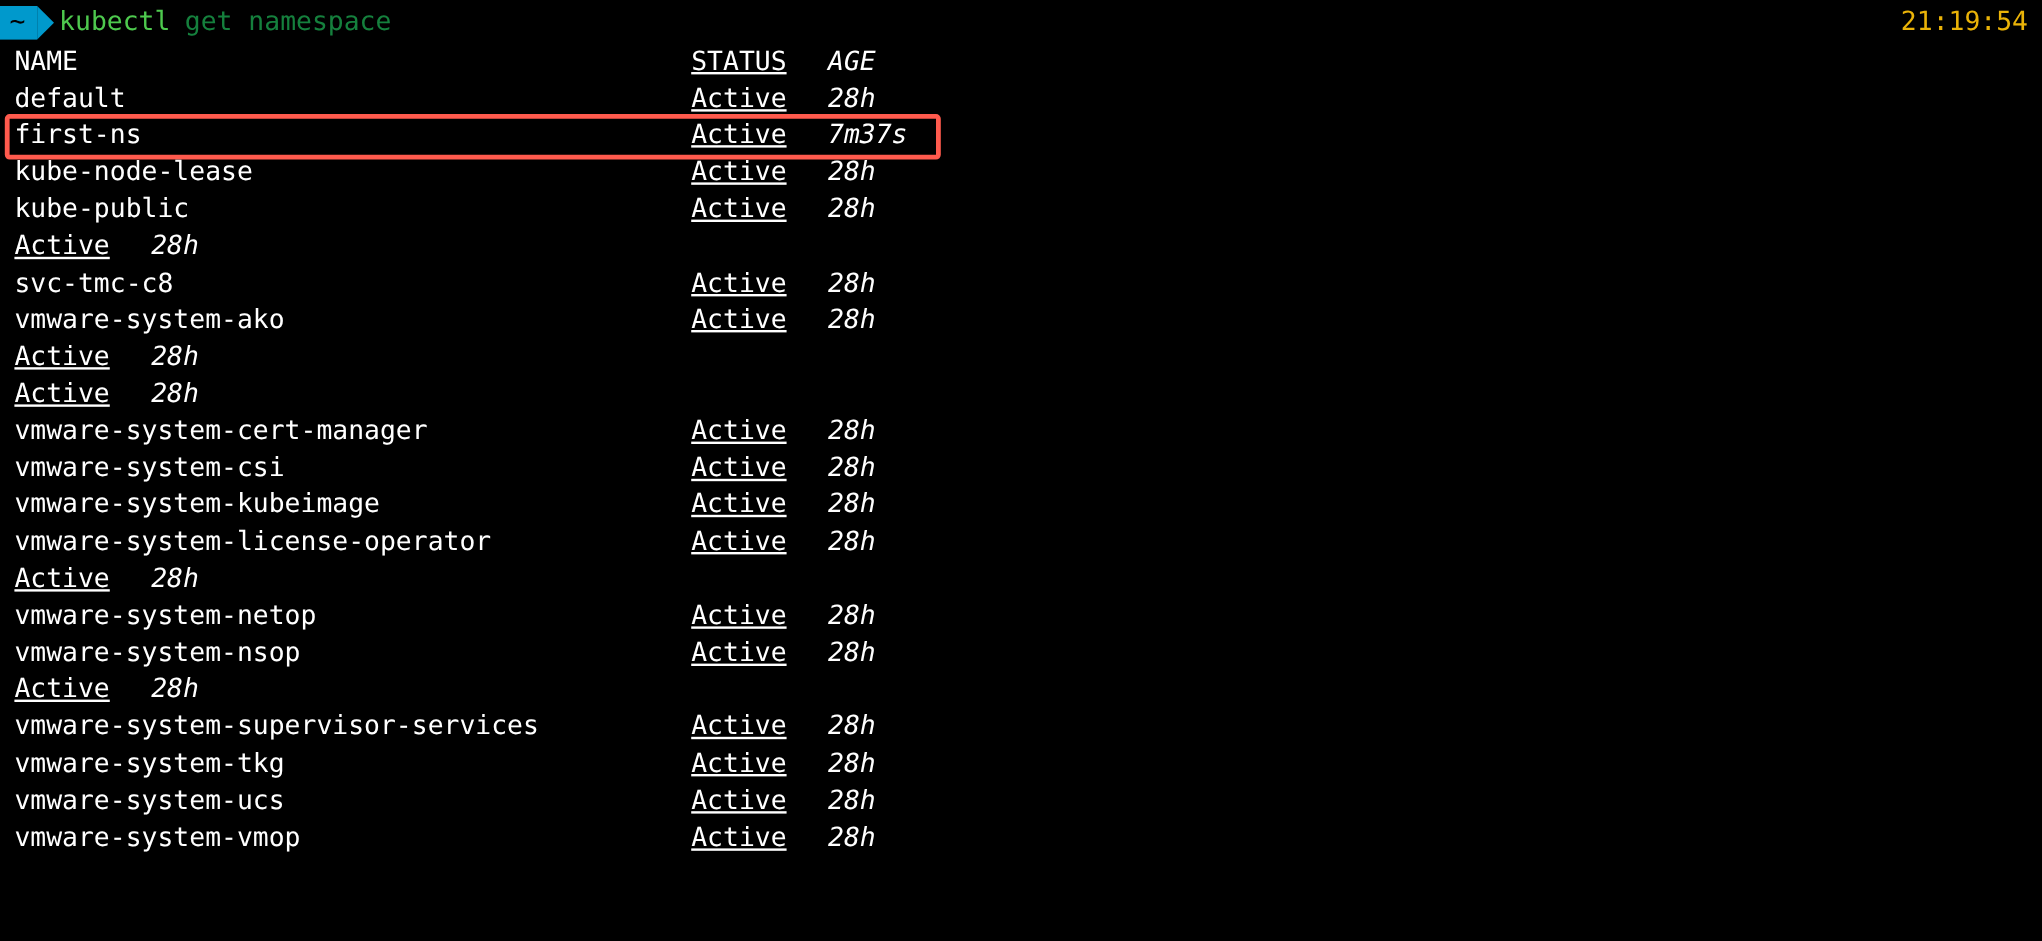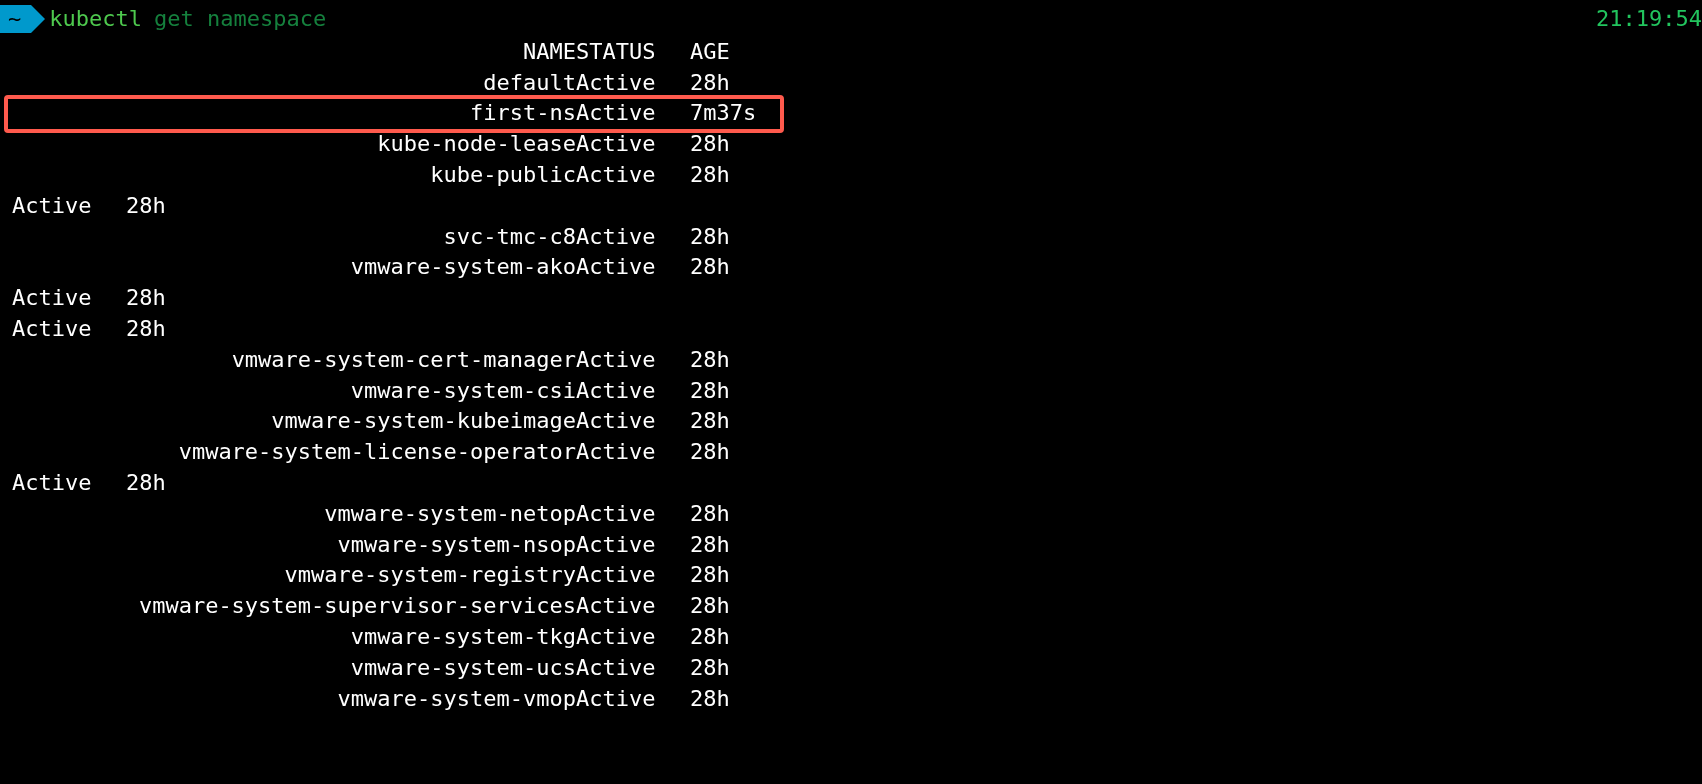--- a/index.html
+++ b/index.html
@@ -47,45 +47,46 @@
     }
     .cmd-kubectl {
       color: #4ec94e;
       margin-right: 12px;
     }
     .cmd-args {
       color: #15803d;
     }
     .clock {
       position: absolute;
-      right: 0;
+      right: 12px;
       top: 4px;
-      color: #22c55e;
+      color: #eab308;
       margin-left: 16px;
     }
     .output {
       padding: 0 0 0 12px;
     }
     .row {
       display: flex;
       white-space: pre;
       position: relative;
     }
     .col-name {
       width: 564px;
       flex-shrink: 0;
-      text-align: right;
     }
     .col-status {
       width: 114px;
       flex-shrink: 0;
+      text-decoration: underline;
     }
     .col-age {
       width: 120px;
       flex-shrink: 0;
+      font-style: italic;
     }
     .highlight-box {
       position: absolute;
       border: 4px solid #ff5a4d;
       border-radius: 4px;
       left: -8px;
       top: -3px;
       width: 780px;
       height: 38px;
       pointer-events: none;
@@ -117,19 +118,19 @@
       <div class="row"><span class="col-name">vmware-system-ako</span><span class="col-status">Active</span><span class="col-age">28h</span></div>
       <div class="row"><span class="col-status">Active</span><span class="col-age">28h</span></div>
       <div class="row"><span class="col-status">Active</span><span class="col-age">28h</span></div>
       <div class="row"><span class="col-name">vmware-system-cert-manager</span><span class="col-status">Active</span><span class="col-age">28h</span></div>
       <div class="row"><span class="col-name">vmware-system-csi</span><span class="col-status">Active</span><span class="col-age">28h</span></div>
       <div class="row"><span class="col-name">vmware-system-kubeimage</span><span class="col-status">Active</span><span class="col-age">28h</span></div>
       <div class="row"><span class="col-name">vmware-system-license-operator</span><span class="col-status">Active</span><span class="col-age">28h</span></div>
       <div class="row"><span class="col-status">Active</span><span class="col-age">28h</span></div>
       <div class="row"><span class="col-name">vmware-system-netop</span><span class="col-status">Active</span><span class="col-age">28h</span></div>
       <div class="row"><span class="col-name">vmware-system-nsop</span><span class="col-status">Active</span><span class="col-age">28h</span></div>
-      <div class="row"><span class="col-name">vmware-system-registry</span><span class="col-status">Active</span><span class="col-age">28h</span></div>
+      <div class="row"><span class="col-status">Active</span><span class="col-age">28h</span></div>
       <div class="row"><span class="col-name">vmware-system-supervisor-services</span><span class="col-status">Active</span><span class="col-age">28h</span></div>
       <div class="row"><span class="col-name">vmware-system-tkg</span><span class="col-status">Active</span><span class="col-age">28h</span></div>
       <div class="row"><span class="col-name">vmware-system-ucs</span><span class="col-status">Active</span><span class="col-age">28h</span></div>
       <div class="row"><span class="col-name">vmware-system-vmop</span><span class="col-status">Active</span><span class="col-age">28h</span></div>
     </div>
 </div>
 
 </body></html>

